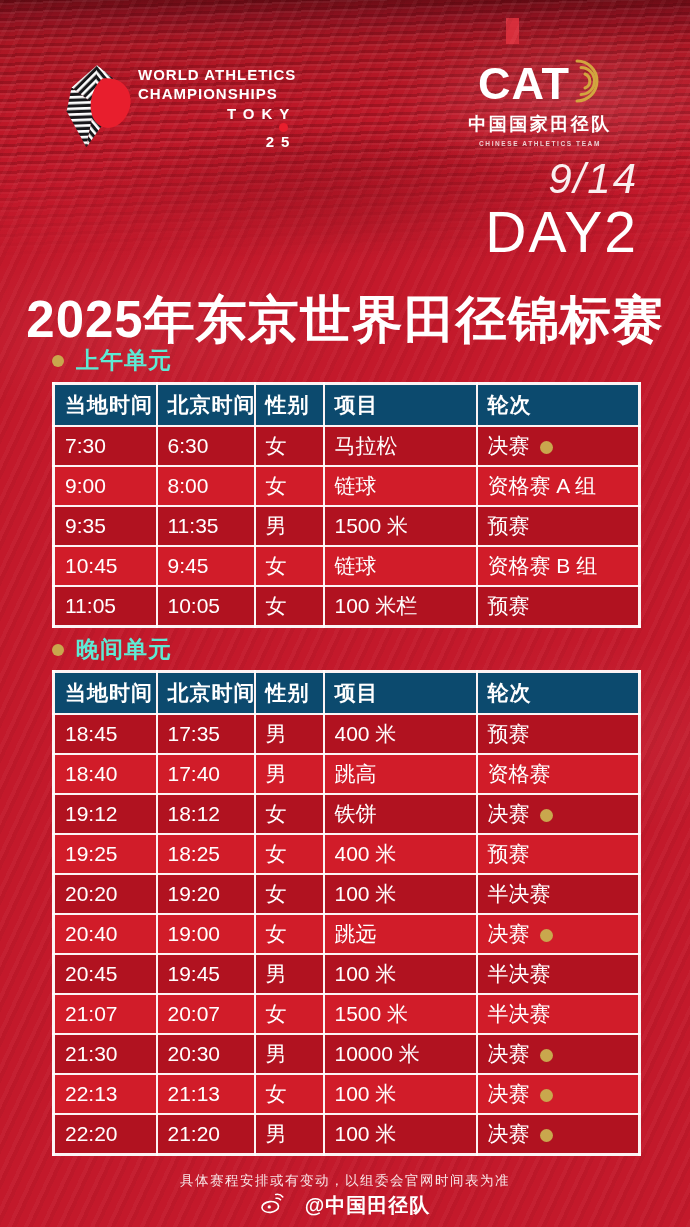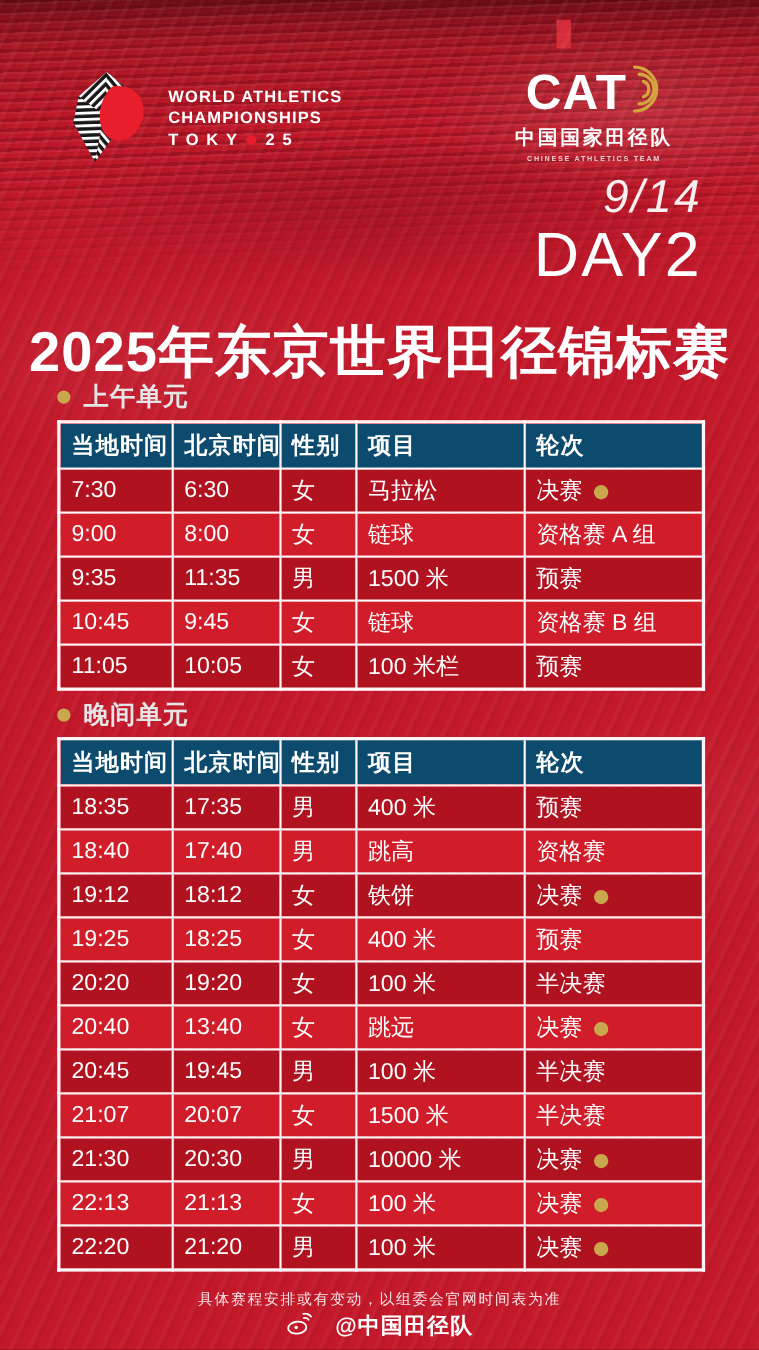--- a/index.html
+++ b/index.html
@@ -26,43 +26,43 @@
       radial-gradient(ellipse 260px 110px at 83% 38%, rgba(255,255,255,0.10), rgba(255,255,255,0) 70%),
       repeating-linear-gradient(178deg, rgba(60,0,6,0.22) 0 3px, rgba(255,255,255,0.05) 3px 5px, rgba(0,0,0,0) 5px 9px),
       linear-gradient(180deg, #6e0d16 0%, #8d1220 6%, #ab1724 16%, #bd1828 40%, #c3192b 100%);
   }
   .photo-header::after { 
     content:""; position:absolute; inset:0;
     background:linear-gradient(180deg, rgba(195,25,43,0) 55%, rgba(195,25,43,0.7) 82%, #c3192b 98%);
   }
   .stadium-screen { position:absolute; left:506px; top:18px; width:13px; height:26px; background:#e23340; opacity:.85; }
   
-  .logo-left { position:absolute; left:56px; top:62px; display:flex; align-items:center; gap:15px; z-index:2; color:#fff; }
+  .logo-left { position:absolute; left:56px; top:62px; display:flex; align-items:center; z-index:2; color:#fff; }
   .fan-icon svg { display:block; }
   .wch-text { font-weight:bold; font-size:15px; line-height:1.3; letter-spacing:1px; white-space:nowrap; }
-  .wch-line3 { display:flex; align-items:center; letter-spacing:7px; }
+  .wch-line3 { display:flex; align-items:flex-end; letter-spacing:7px;flex-direction:column; }
   .wch-dot { width:9px; height:9px; border-radius:50%; background:#e81e2d; margin:0 8px 0 2px; flex:0 0 auto; }
   .logo-right { position:absolute; right:50px; top:58px; width:200px; text-align:center; z-index:2; color:#fff; }
   .cat-row { display:flex; justify-content:center; align-items:center; gap:2px; }
   .cat-word { font-size:45px; font-weight:900; letter-spacing:1px; line-height:1; }
   .cat-cn { font-size:18px; font-weight:bold; letter-spacing:2.5px; margin-top:4px; }
   .cat-en { font-size:6.5px; letter-spacing:1.6px; color:rgba(255,255,255,0.78); margin-top:4px; font-weight:bold; }
   
   .date-block { position:absolute; right:52px; top:158px; text-align:right; color:#fff; z-index:2; }
   .date-num { font-size:42px; font-weight:300; opacity:.93; letter-spacing:2px; line-height:1;font-style:italic; }
   .day-num  { font-size:57px; font-weight:400; letter-spacing:2px; line-height:1.0; margin-top:4px; }
   
   .main-title {
     position:absolute; top:286px; left:0; width:690px; text-align:center; z-index:2;
     color:#fff; font-size:51px; font-weight:900; letter-spacing:1px; white-space:nowrap;
   }
   
   .session-label { position:absolute; left:52px; display:flex; align-items:center; gap:12px; z-index:2; }
   .session-label .bullet { width:12px; height:12px; border-radius:50%; background:#c9a74d; flex:0 0 auto; }
-  .session-label .label-text { color:#e5e5e5; font-size:23px; font-weight:bold; letter-spacing:1px; }
+  .session-label .label-text { color:#5eead4; font-size:23px; font-weight:bold; letter-spacing:1px; }
   .label-morning { top:345px; }
   .label-evening { top:634px; }
   .sched { position:absolute; left:52px; z-index:2; border-collapse:collapse; table-layout:fixed; width:586px; }
   .table-morning { top:382px; }
   .table-evening { top:670px; }
   .sched col.c1 { width:103px; } .sched col.c2 { width:98px; }
   .sched col.c3 { width:69px; }  .sched col.c4 { width:153px; }
   .sched col.c5 { width:163px; }
   .sched th, .sched td {
     border:2px solid rgba(255,255,255,0.95);
@@ -228,21 +228,21 @@
         <tr>
           <th>当地时间</th>
           <th>北京时间</th>
           <th>性别</th>
           <th>项目</th>
           <th>轮次</th>
         </tr>
       </thead>
     <tbody>
         <tr>
-          <td>18:35</td>
+          <td>18:45</td>
           <td>17:35</td>
           <td>男</td>
           <td>400 米</td>
           <td>预赛</td>
         </tr>
         <tr>
           <td>18:40</td>
           <td>17:40</td>
           <td>男</td>
           <td>跳高</td>
@@ -264,21 +264,21 @@
         </tr>
         <tr>
           <td>20:20</td>
           <td>19:20</td>
           <td>女</td>
           <td>100 米</td>
           <td>半决赛</td>
         </tr>
         <tr>
           <td>20:40</td>
-          <td>13:40</td>
+          <td>19:00</td>
           <td>女</td>
           <td>跳远</td>
           <td>决赛<span class="medal-dot"></span></td>
         </tr>
         <tr>
           <td>20:45</td>
           <td>19:45</td>
           <td>男</td>
           <td>100 米</td>
           <td>半决赛</td>

